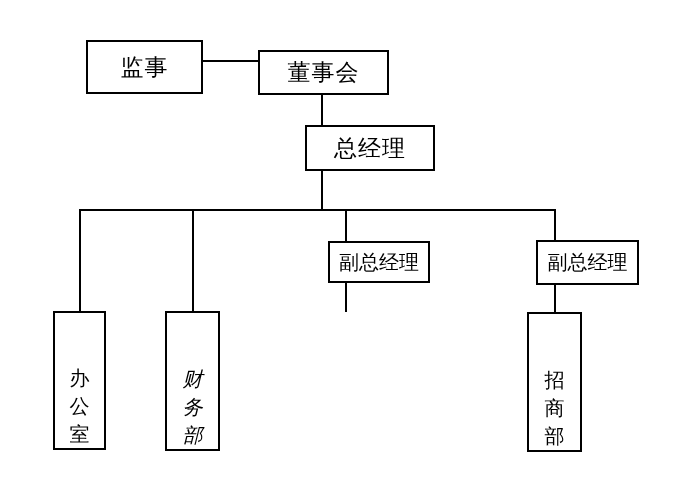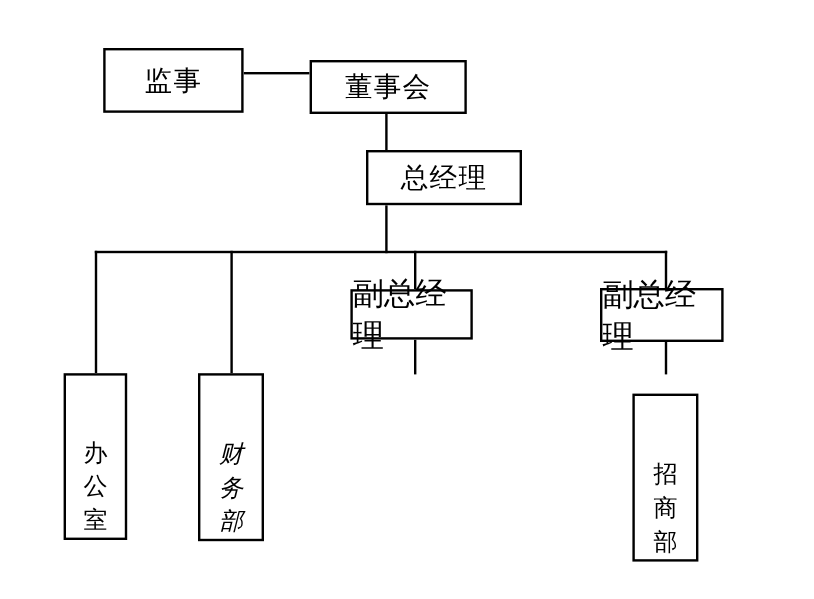--- a/index.html
+++ b/index.html
@@ -21,22 +21,23 @@
     border: 2px solid #000000;
     background: #ffffff;
     color: #000000;
     display: flex;
     align-items: center;
     justify-content: center;
     font-size: 23px;
     letter-spacing: 1px;
   }
   .node.small-text {
-    font-size: 26px;
+    font-size: 20px;
     letter-spacing: 0;
+    margin-left: 36px;
   }
   .node.vert {
     align-items: flex-end;
     font-size: 20px;
     letter-spacing: 0;
     padding-top: 15px;
   }
   .node.vert .label {
     display: block;
     width: 24px;
@@ -89,17 +90,17 @@
 
   <div class="node vert" style="left:53px; top:311px; width:53px; height:139px;">
     <span class="label">办公室</span>
   </div>
 
   <div class="node vert" style="left:165px; top:311px; width:55px; height:140px;font-style:italic;">
     <span class="label">财务部</span>
   </div>
 
 
-  <div class="node vert" style="left:527px; top:328px; width:55px; height:140px;">
+  <div class="node vert" style="left:527px; top:312px; width:55px; height:140px;">
     <span class="label">招商部</span>
   </div>
 
 </div>
 
 </body></html>

